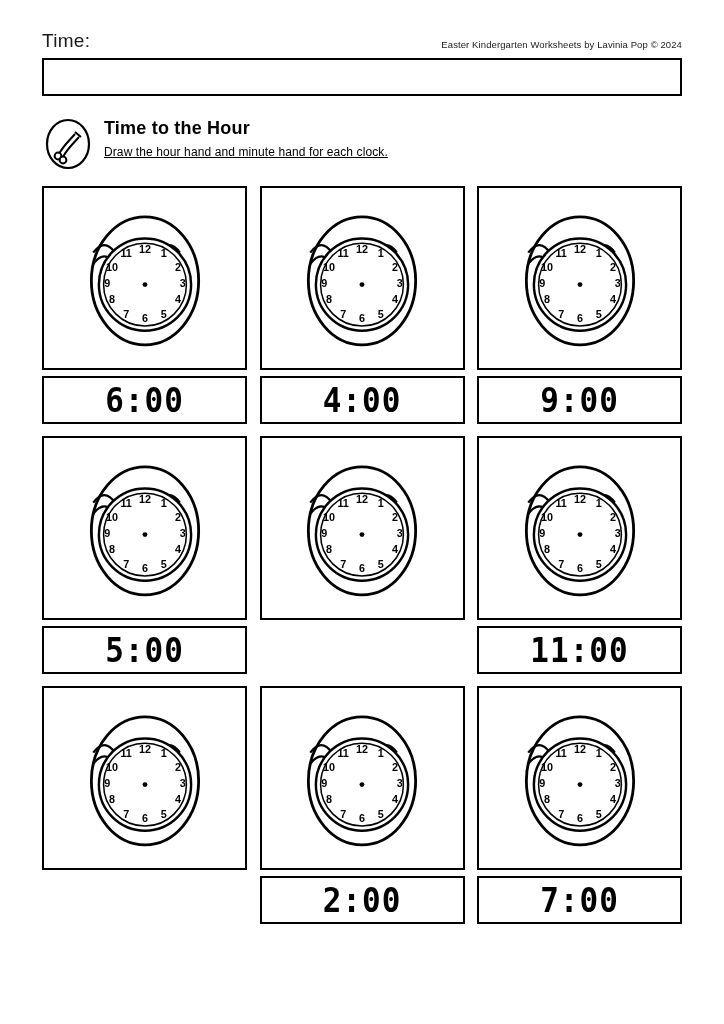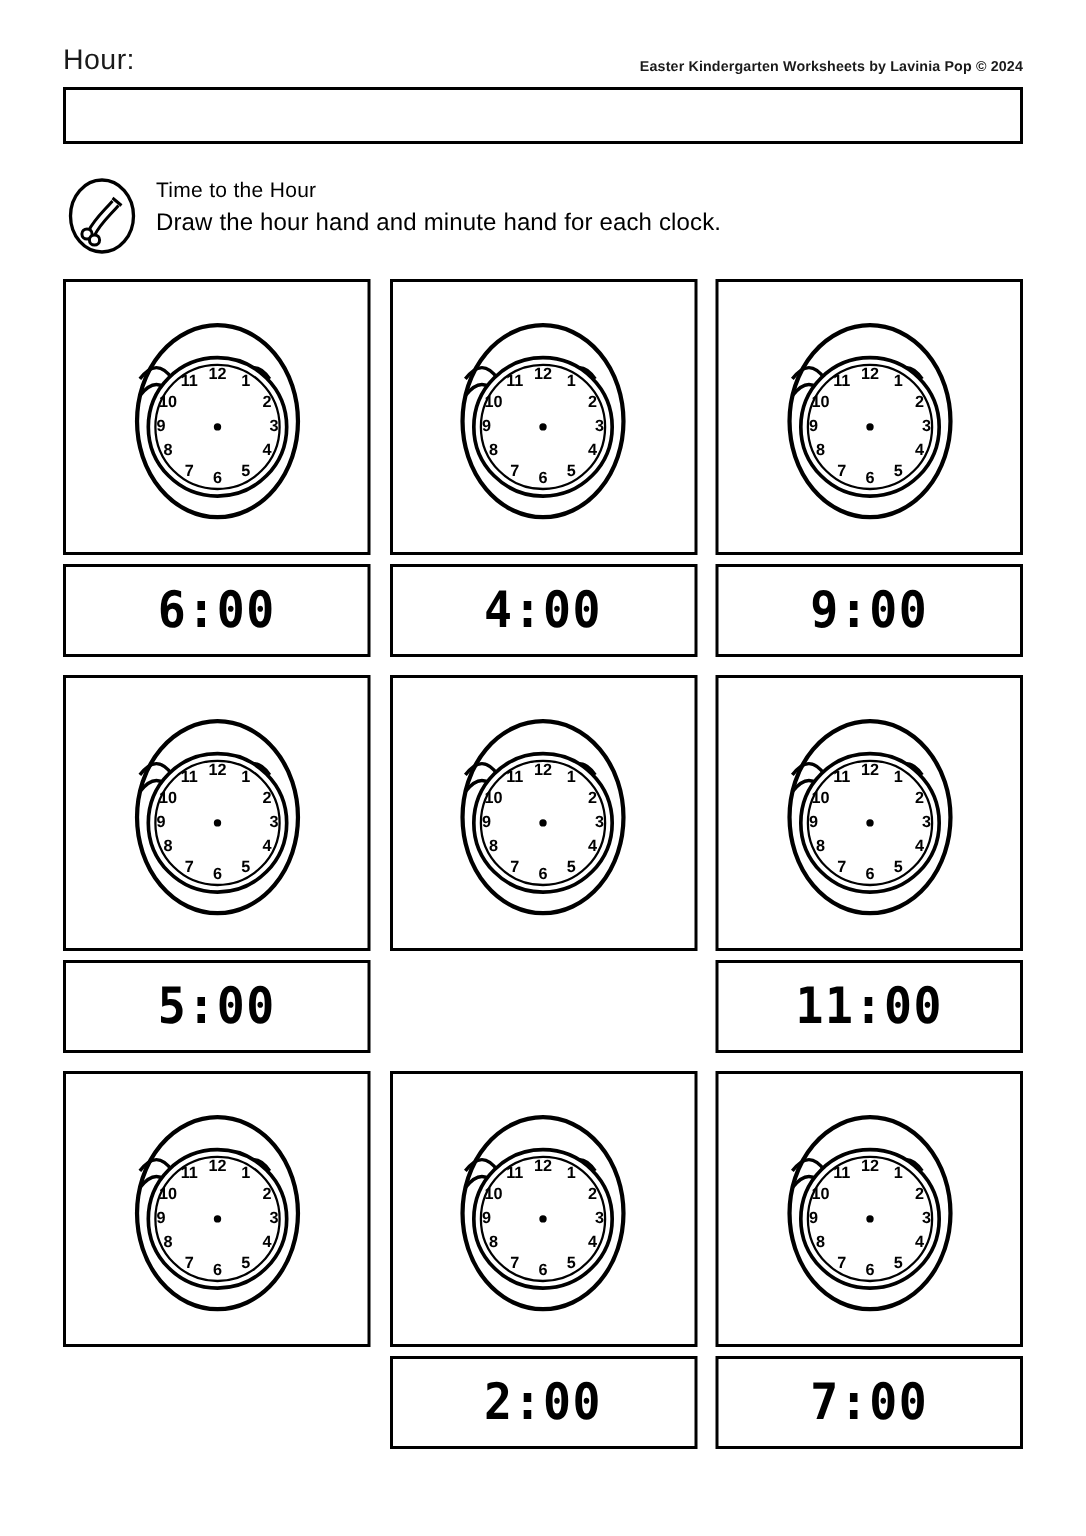--- a/index.html
+++ b/index.html
@@ -31,21 +31,21 @@
     padding-top: 26px;
     height: 26px;
   }
   .name-label {
     font-size: 19px;
     letter-spacing: .3px;
     color: #1a1a1a;
   }
   .credit {
     font-size: 9.5px;
-    font-weight: bold;
+    font-weight: normal;
     color: #1a1a1a;
     letter-spacing: .1px;
     padding-bottom: 2px;
   }
   .name-box {
     margin-top: 6px;
     height: 38px;
     border: 2px solid #000;
     box-sizing: border-box;
   }
@@ -61,28 +61,29 @@
     width: 52px;
     height: 52px;
     flex: 0 0 52px;
     margin-top: 2px;
   }
   .title-texts {
     padding-left: 10px;
     padding-top: 2px;
   }
   .title-main {
-    font-size: 14px;
-    font-weight: normal;
+    font-size: 18px;
+    font-weight: bold;
     letter-spacing: .2px;
   }
   .title-sub {
-    font-size: 16px;
+    font-size: 12px;
     margin-top: 6px;
     letter-spacing: .1px;
+    text-decoration: underline;
   }
 
   
   .grid {
     margin-top: 8px;
     display: grid;
     grid-template-columns: repeat(3, 205px);
     grid-auto-rows: auto;
     column-gap: 12px;
     row-gap: 12px;
@@ -95,21 +96,21 @@
     border: 2px solid #000;
     box-sizing: border-box;
     height: 184px;
     display: flex;
     align-items: center;
     justify-content: center;
   }
   .time-box {
     border: 2px solid #000;
     box-sizing: border-box;
-    height: 62px;
+    height: 48px;
     margin-top: 6px;
     display: flex;
     align-items: center;
     justify-content: center;
   }
   .time-text {
     font-family: "DejaVu Sans Mono", monospace;
     font-size: 31px;
     font-weight: bold;
     letter-spacing: 1px;
@@ -125,21 +126,21 @@
     dominant-baseline: middle;
     fill: #000;
   }
 </style>
 </head>
 <body>
 
 <div class="page">
 
   <div class="header-row">
-    <div class="name-label">Hour:</div>
+    <div class="name-label">Time:</div>
     <div class="credit">Easter Kindergarten Worksheets by Lavinia Pop © 2024</div>
   </div>
 
   <div class="name-box">
     <span></span>
   </div>
 
   <div class="title-row">
     <div class="title-icon">
       <svg viewBox="0 0 52 52" width="52" height="52" aria-hidden="true">

